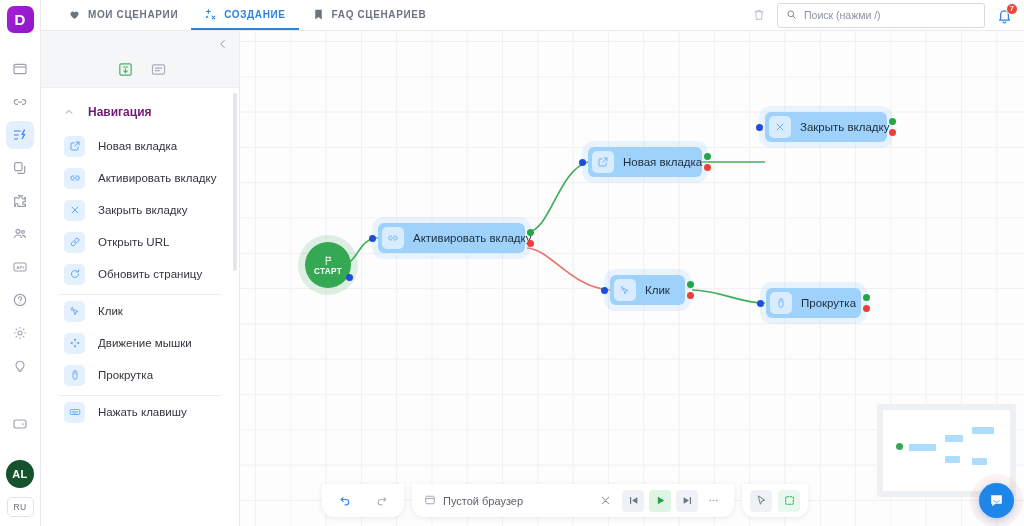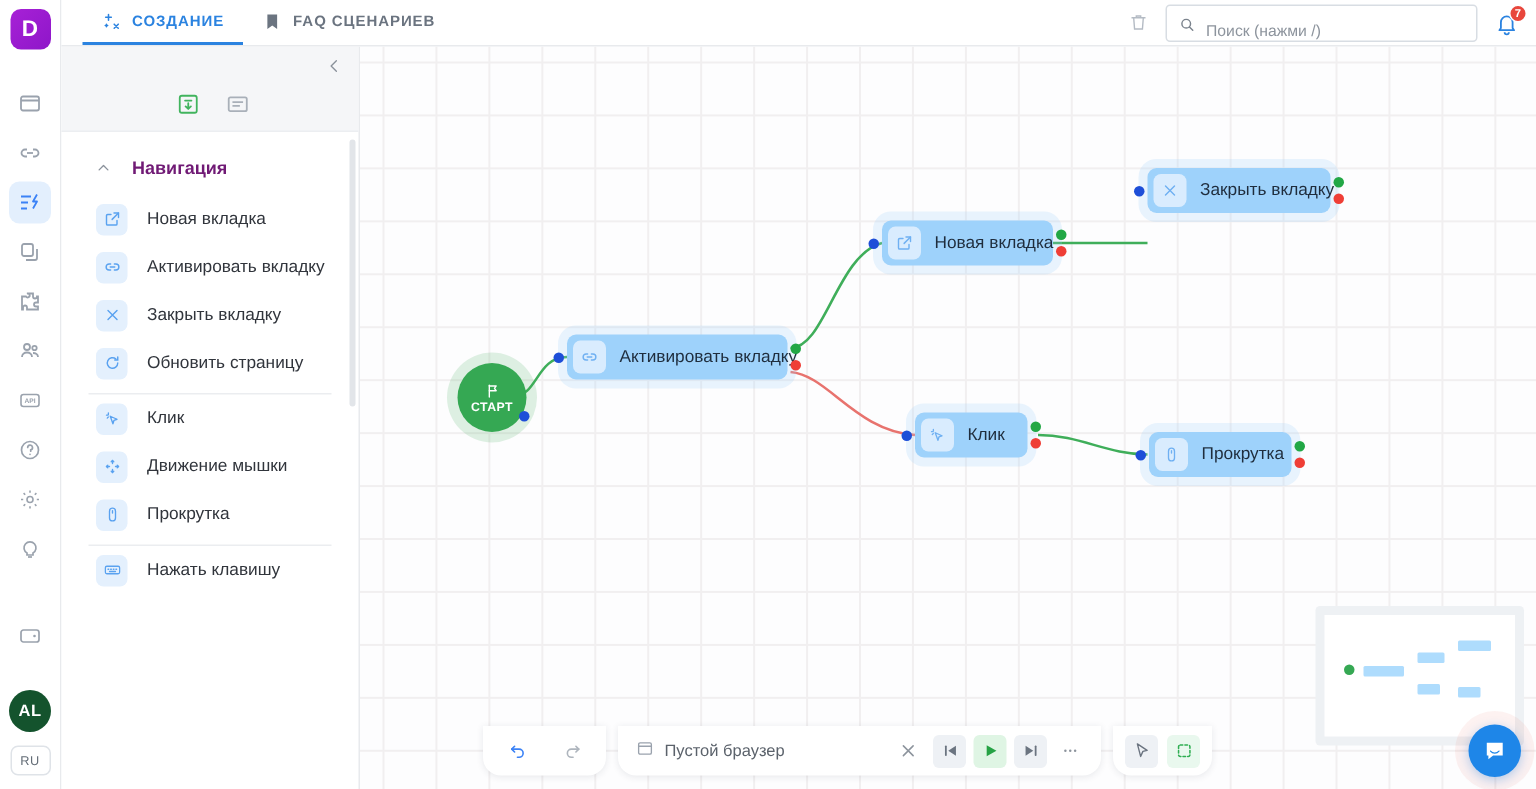--- a/index.html
+++ b/index.html
@@ -68,21 +68,21 @@
   .tab svg { width: 13px; height: 13px; display: block; flex: 0 0 auto; }
   .tab.active { color: #2b83e0; border-bottom-color: #2b83e0; }
   .top-right {
     margin-left: auto; display: flex; align-items: center; gap: 11px;
     padding-right: 11px;
   }
   .trash { color: #b4bbc4; display: flex; cursor: pointer; }
   .trash svg { width: 14px; height: 14px; }
   .search-wrap {
     width: 208px; height: 25px; border: 1px solid #d8dde3; border-radius: 3px;
-    display: flex; align-items: flex-end; gap: 7px; padding: 0 8px; background: #fff;
+    display: flex; align-items: center; gap: 7px; padding: 0 8px; background: #fff;
   }
   .search-wrap svg { width: 11px; height: 11px; color: #7b838d; flex: 0 0 auto; }
   .search-input {
     border: 0; outline: 0; font-size: 10.5px; color: #5a6069; width: 100%;
     font-family: inherit; background: transparent;
   }
   .search-input::placeholder { color: #8d949d; }
   .bell { position: relative; color: #2b83e0; display: flex; cursor: pointer; }
   .bell svg { width: 17px; height: 17px; }
   .bell .badge {
@@ -311,20 +311,28 @@
     </div>
     <div class="avatar">AL</div>
     <div class="lang">RU</div>
   </div>
 
   <div class="main">
 
     <div class="topbar">
       <div class="tabs">
 
+        <div class="tab">
+          <span>
+            <svg viewBox="0 0 24 24" fill="currentColor">
+                <path d="M12 20s-7.5-4.7-7.5-9.4A4.2 4.2 0 0 1 12 8.1a4.2 4.2 0 0 1 7.5 2.5C19.5 15.3 12 20 12 20z"></path>
+              </svg>
+          </span>
+          <span>МОИ СЦЕНАРИИ</span>
+        </div>
 
         <div class="tab active">
           <span>
             <svg viewBox="0 0 24 24" fill="none" stroke="currentColor" stroke-width="1.9" stroke-linecap="round">
                 <path d="M8 3v7M4.5 6.5h7"></path>
                 <path d="M15 15l5 5M20 15l-5 5"></path>
                 <path d="M4 16.5h3M5.5 15v3"></path>
               </svg>
           </span>
           <span>СОЗДАНИЕ</span>
@@ -424,20 +432,29 @@
 
           <div class="act">
             <span class="act-ico">
               <svg viewBox="0 0 24 24" fill="none" stroke="currentColor" stroke-width="1.9" stroke-linecap="round">
                   <path d="M6 6l12 12M18 6L6 18"></path>
                 </svg>
             </span>
             <span class="act-label">Закрыть вкладку</span>
           </div>
 
+          <div class="act">
+            <span class="act-ico">
+              <svg viewBox="0 0 24 24" fill="none" stroke="currentColor" stroke-width="1.9" stroke-linecap="round">
+                  <path d="M10.5 13.5a3.5 3.5 0 0 0 5 0l3-3a3.5 3.5 0 0 0-5-5l-1.5 1.5"></path>
+                  <path d="M13.5 10.5a3.5 3.5 0 0 0-5 0l-3 3a3.5 3.5 0 0 0 5 5l1.5-1.5"></path>
+                </svg>
+            </span>
+            <span class="act-label">Открыть URL</span>
+          </div>
 
           <div class="act">
             <span class="act-ico">
               <svg viewBox="0 0 24 24" fill="none" stroke="currentColor" stroke-width="1.9" stroke-linecap="round">
                   <path d="M19 12a7 7 0 1 1-2.4-5.3"></path>
                   <path d="M19 4v4h-4"></path>
                 </svg>
             </span>
             <span class="act-label">Обновить страницу</span>
           </div>

